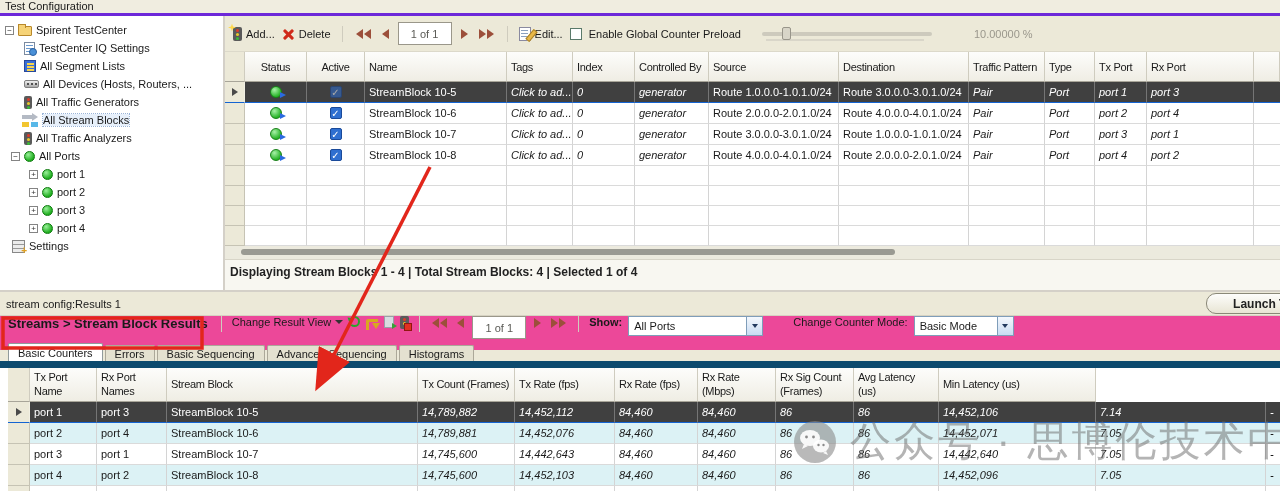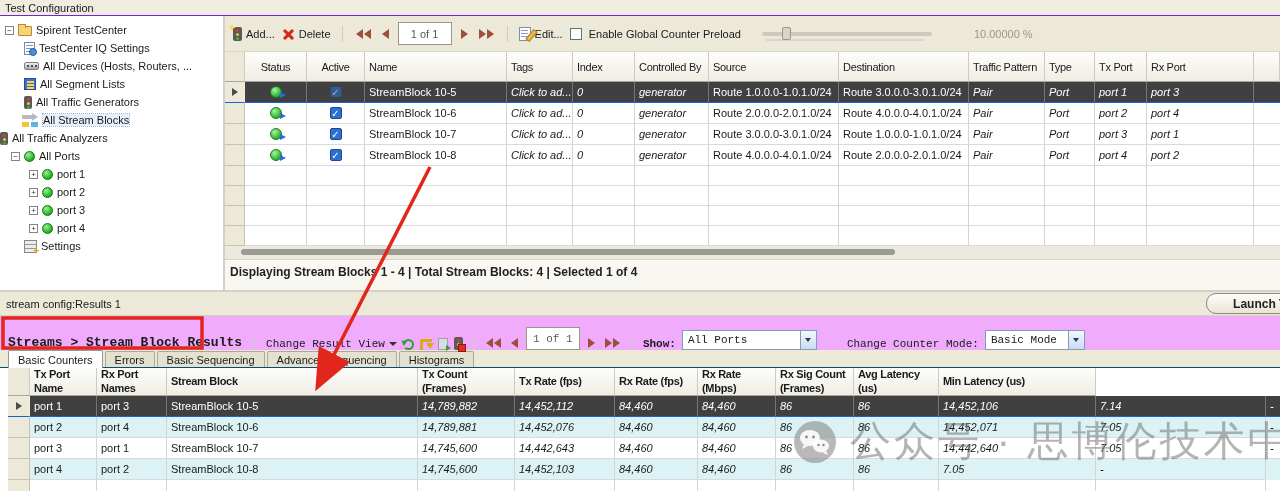--- a/index.html
+++ b/index.html
@@ -11,21 +11,21 @@
   .tri-l { width:0;height:0;border-top:5px solid transparent;border-bottom:5px solid transparent;border-right:7px solid #9c4f3a; display:inline-block;}
   .tri-r { width:0;height:0;border-top:5px solid transparent;border-bottom:5px solid transparent;border-left:7px solid #9c4f3a; display:inline-block;}
   .navbtn { display:inline-flex; gap:1px; align-items:center; padding:2px; cursor:pointer; flex:0 0 auto;}
   .pagebox { width:54px; height:23px; background:#fff; border:1px solid #9a978a; display:flex; align-items:center; justify-content:center; color:#5a5a55; flex:0 0 auto;}
   .caret { width:0;height:0;border-left:4px solid transparent;border-right:4px solid transparent;border-top:4px solid #333; display:inline-block; margin-left:4px;}
   .ddl { background:#fff; border:1px solid #7f9db9; height:20px; display:flex; align-items:center; padding-left:5px; flex:0 0 auto;}
   .dda { margin-left:auto; width:16px; height:18px; background:linear-gradient(#f4f8fd,#c9dcf3); border-left:1px solid #7f9db9; display:flex; align-items:center; justify-content:center;}
   .dda i { width:0;height:0;border-left:3.5px solid transparent;border-right:3.5px solid transparent;border-top:4px solid #223a5e;}
 
   
-  .titlebar { height:16px; background:#f0ede0; border-bottom:1px solid #6d28d9; display:flex; align-items:center; padding-left:5px; }
+  .titlebar { height:16px; background:#f0ede0; border-bottom:3px solid #6d28d9; display:flex; align-items:flex-start; padding-left:5px; }
 
   
   .top-split { height:274px; display:flex; background:#fff; }
   .tree { width:225px; border-right:2px solid #d4d0c8; background:#fff; padding-top:5px; overflow:hidden; }
   .titem { height:18px; display:flex; align-items:center; gap:4px; white-space:nowrap; cursor:default;}
   .titem .texp { width:9px; height:9px; border:1px solid #848484; background:#fff; font-size:8px; line-height:7px; text-align:center; color:#333; flex:0 0 auto;}
   .titem.selrow .tlabel { background:#e7f0fb; outline:1px dotted #9ab4d8; }
 
   
   .ticon { display:inline-block; position:relative; flex:0 0 auto;}
@@ -70,21 +70,21 @@
   .slider .knob { position:absolute; left:20px; top:1px; width:9px; height:13px; background:#d8d5c8; border:1px solid #98958a; border-radius:2px;}
   .pct { color:#9a978c; margin-left:30px; }
 
   
   .grid { background:#fff; }
   .row { display:grid; }
   .gtop .row { grid-template-columns:20px 62px 58px 142px 66px 62px 74px 130px 130px 76px 50px 52px 107px minmax(0,1fr); height:21px;}
   .gtop .row.hdr { height:30px; }
   .gtop .row.emptyr { height:20px; }
   .gbot .row { grid-template-columns:22px 67px 70px 251px 97px 100px 83px 78px 78px 85px 157px 170px 120px; height:21px;}
-  .gbot .row.hdr { height:28px;font-weight:bold; }
+  .gbot .row.hdr { height:34px; }
   .c { padding:0 4px; border-right:1px solid #d4d4d4; border-bottom:1px solid #dadada; overflow:hidden; white-space:nowrap; display:flex; align-items:center;}
   .hdr .c { background:linear-gradient(#fdfdfb,#efede4); border-right:1px solid #cfccbf; border-bottom:1px solid #a8a599; letter-spacing:-0.3px;}
   .gbot .hdr .c { white-space:normal; line-height:1.2; }
   .rh { background:#ece9d8; border-right:1px solid #c6c3b4; border-bottom:1px solid #c6c3b4; justify-content:center; padding:0;}
   .hdr .rh { background:#ece9d8; }
   .fill { border-right:none; }
   .it { font-style:italic; }
   .row.sel { background:#404040; color:#fff; }
   .row.sel .c { border-right-color:rgba(255,255,255,.28); border-bottom-color:#1464d2; }
   .row.sel .rh { background:#ece9d8; }
@@ -98,33 +98,33 @@
   .ccenter { justify-content:center; }
 
   .hscroll { height:13px; background:#eceade; margin:0; position:relative; flex:0 0 auto;}
   .hscroll .thumb { position:absolute; left:16px; top:3px; width:62%; height:6px; background:#9a9a92; border-radius:3px;}
   .tstatus { height:31px; background:#f8f7f1; border-top:1px solid #d8d5c8; display:flex; align-items:flex-start; padding:5px 0 0 5px; font-size:12px; font-weight:600; color:#222;}
 
   
   .results { position:absolute; left:0; top:290px; width:1280px; height:201px; background:#fff; border-top:2px solid #d4d0c8;}
   .rtitle { height:24px; background:#ece9d8; border-bottom:1px solid #d6d2c2; display:flex; align-items:center; padding-left:6px; position:relative;}
   .launch { position:absolute; left:1206px; top:1px; width:120px; height:21px; border:1px solid #8a8878; border-radius:10px; background:linear-gradient(#fdfdfb,#e8e5d4); font-family:"Liberation Sans",sans-serif; font-size:12px; font-weight:bold; color:#222; cursor:pointer;}
-  .rtoolbar { height:34px; background:#f0abfc; display:flex; align-items:flex-end; gap:6px; padding:0 5px;font-family:Liberation Mono, monospace; }
+  .rtoolbar { height:34px; background:#ec4899; display:flex; align-items:flex-start; gap:6px; padding:0 5px; }
   .crumb { font-size:13px; font-weight:bold; white-space:nowrap; padding:0 3px; }
   .ddl-flat { display:flex; align-items:center; cursor:pointer; flex:0 0 auto;}
   .i-refresh { width:11px;height:11px;border:2px solid #2aa42a;border-radius:50%;border-left-color:transparent;position:relative;display:inline-block;}
   .i-refresh::after { content:"";position:absolute;left:-4px;top:-2px;border-right:5px solid #2aa42a;border-top:3px solid transparent;border-bottom:3px solid transparent;transform:rotate(40deg);}
   .i-flip { width:12px;height:11px;border-left:3px solid #d8a820;border-top:3px solid #d8a820;border-radius:3px 0 0 0;position:relative;display:inline-block;margin-top:3px;}
   .i-flip::after { content:"";position:absolute;right:-2px;top:1px;border-top:6px solid #d8a820;border-left:4px solid transparent;border-right:4px solid transparent;}
   .i-exp { width:10px;height:12px;background:#d8dce0;border:1px solid #9aa0a8;position:relative;display:inline-block;}
   .i-exp::after { content:"";position:absolute;right:-4px;bottom:-2px;border-left:5px solid #38a038;border-top:3px solid transparent;border-bottom:3px solid transparent;}
   .i-exp2 { width:9px;height:13px;background:#5a5a5a;border-radius:2px;position:relative;display:inline-block;}
   .i-exp2::before { content:"";position:absolute;left:3px;top:2px;width:3px;height:3px;border-radius:50%;background:#e03a2a;box-shadow:0 4px 0 #e8c82a;}
   .i-exp2::after { content:"";position:absolute;right:-3px;bottom:-2px;width:6px;height:6px;background:#e03020;border:1px solid #901810;}
-  .rtabs { height:18px; background:#ece9d8; border-bottom:1px solid #0c4a6e; display:flex; align-items:center; padding-left:8px; }
+  .rtabs { height:18px; background:#ece9d8; border-bottom:7px solid #0c4a6e; display:flex; align-items:flex-end; padding-left:8px; }
   .tab { padding:2px 9px 2px; border:1px solid #aca899; border-bottom:none; background:#e4e1d0; margin-right:2px; border-radius:2px 2px 0 0; height:16px; cursor:pointer; white-space:nowrap;}
   .tab.active { background:#fff; border-color:#919b9c; height:18px; position:relative; z-index:2; padding-top:3px;}
 
   
   .annot { position:absolute; left:0; top:0; width:1280px; height:491px; pointer-events:none; z-index:50;}
   .watermark { position:absolute; left:792px; top:414px; display:flex; align-items:center; gap:12px; z-index:40; pointer-events:none; color:rgba(105,105,105,.5); font-size:41px; letter-spacing:3px; white-space:nowrap;}
 </style>
 </head>
 <body>
 
@@ -138,36 +138,36 @@
     <div class="titem" style="padding-left:5px">
       <span class="texp">−</span>
       <span class="ticon i-folder"></span>
       <span class="tlabel">Spirent TestCenter</span>
     </div>
     <div class="titem" style="padding-left:24px">
       <span class="ticon i-iq"></span>
       <span class="tlabel">TestCenter IQ Settings</span>
     </div>
     <div class="titem" style="padding-left:24px">
+      <span class="ticon i-segments"></span>
+      <span class="tlabel">All Segment Lists</span>
+    </div>
+    <div class="titem" style="padding-left:24px">
       <span class="ticon i-devices"></span>
       <span class="tlabel">All Devices (Hosts, Routers, ...</span>
-    </div>
-    <div class="titem" style="padding-left:24px">
-      <span class="ticon i-segments"></span>
-      <span class="tlabel">All Segment Lists</span>
     </div>
     <div class="titem" style="padding-left:24px">
       <span class="ticon i-tl"></span>
       <span class="tlabel">All Traffic Generators</span>
     </div>
     <div class="titem selrow" style="padding-left:22px">
       <span class="ticon i-streamblk"></span>
       <span class="tlabel">All Stream Blocks</span>
     </div>
-    <div class="titem" style="">
+    <div class="titem" style="padding-left:24px">
       <span class="ticon i-tl"></span>
       <span class="tlabel">All Traffic Analyzers</span>
     </div>
     <div class="titem" style="padding-left:11px">
       <span class="texp">−</span>
       <span class="ticon i-port"></span>
       <span class="tlabel">All Ports</span>
     </div>
     <div class="titem" style="padding-left:29px">
       <span class="texp">+</span>
@@ -182,21 +182,21 @@
     <div class="titem" style="padding-left:29px">
       <span class="texp">+</span>
       <span class="ticon i-port"></span>
       <span class="tlabel">port 3</span>
     </div>
     <div class="titem" style="padding-left:29px">
       <span class="texp">+</span>
       <span class="ticon i-port"></span>
       <span class="tlabel">port 4</span>
     </div>
-    <div class="titem" style="padding-left:24px">
+    <div class="titem" style="padding-left:12px">
       <span class="ticon i-settings"></span>
       <span class="tlabel">Settings</span>
     </div>
   </div>
 
   <div class="content">
     <div class="toolbar">
       <div class="tbtn">
         <span class="ticon i-add"></span>
         <span>Add...</span>
@@ -540,20 +540,21 @@
       <div class="c rh"></div>
       <div class="c">port 4</div>
       <div class="c">port 2</div>
       <div class="c">StreamBlock 10-8</div>
       <div class="c it">14,745,600</div>
       <div class="c it">14,452,103</div>
       <div class="c it">84,460</div>
       <div class="c it">84,460</div>
       <div class="c it">86</div>
       <div class="c it">86</div>
+      <div class="c it">14,452,096</div>
       <div class="c it">7.05</div>
       <div class="c it">-</div>
     </div>
 
     <div class="row">
       <div class="c rh"></div>
         <div class="c"></div>
         <div class="c"></div>
         <div class="c"></div>
         <div class="c"></div>

